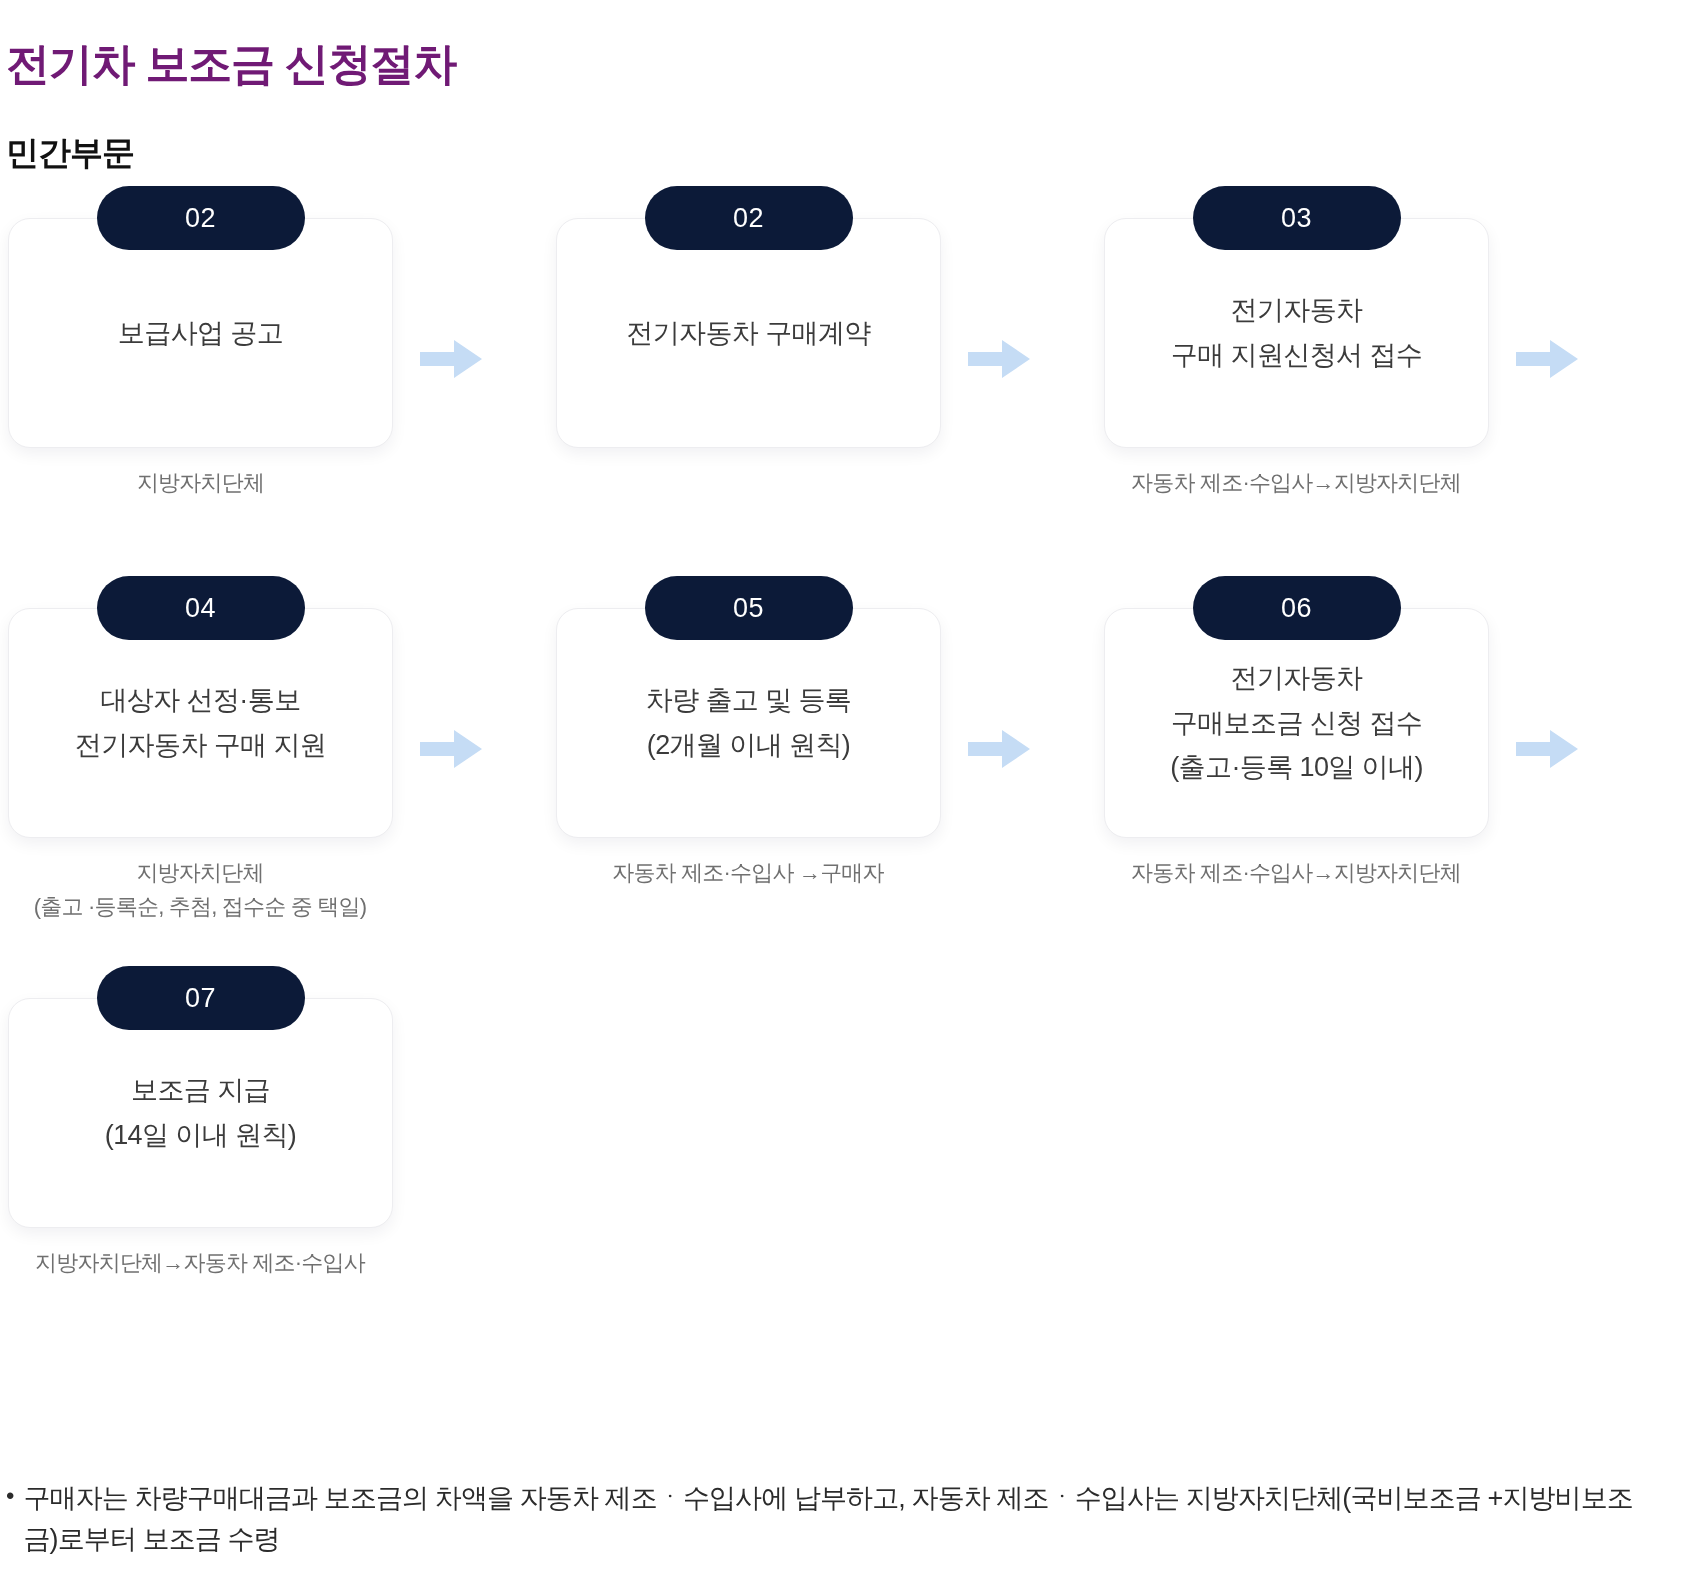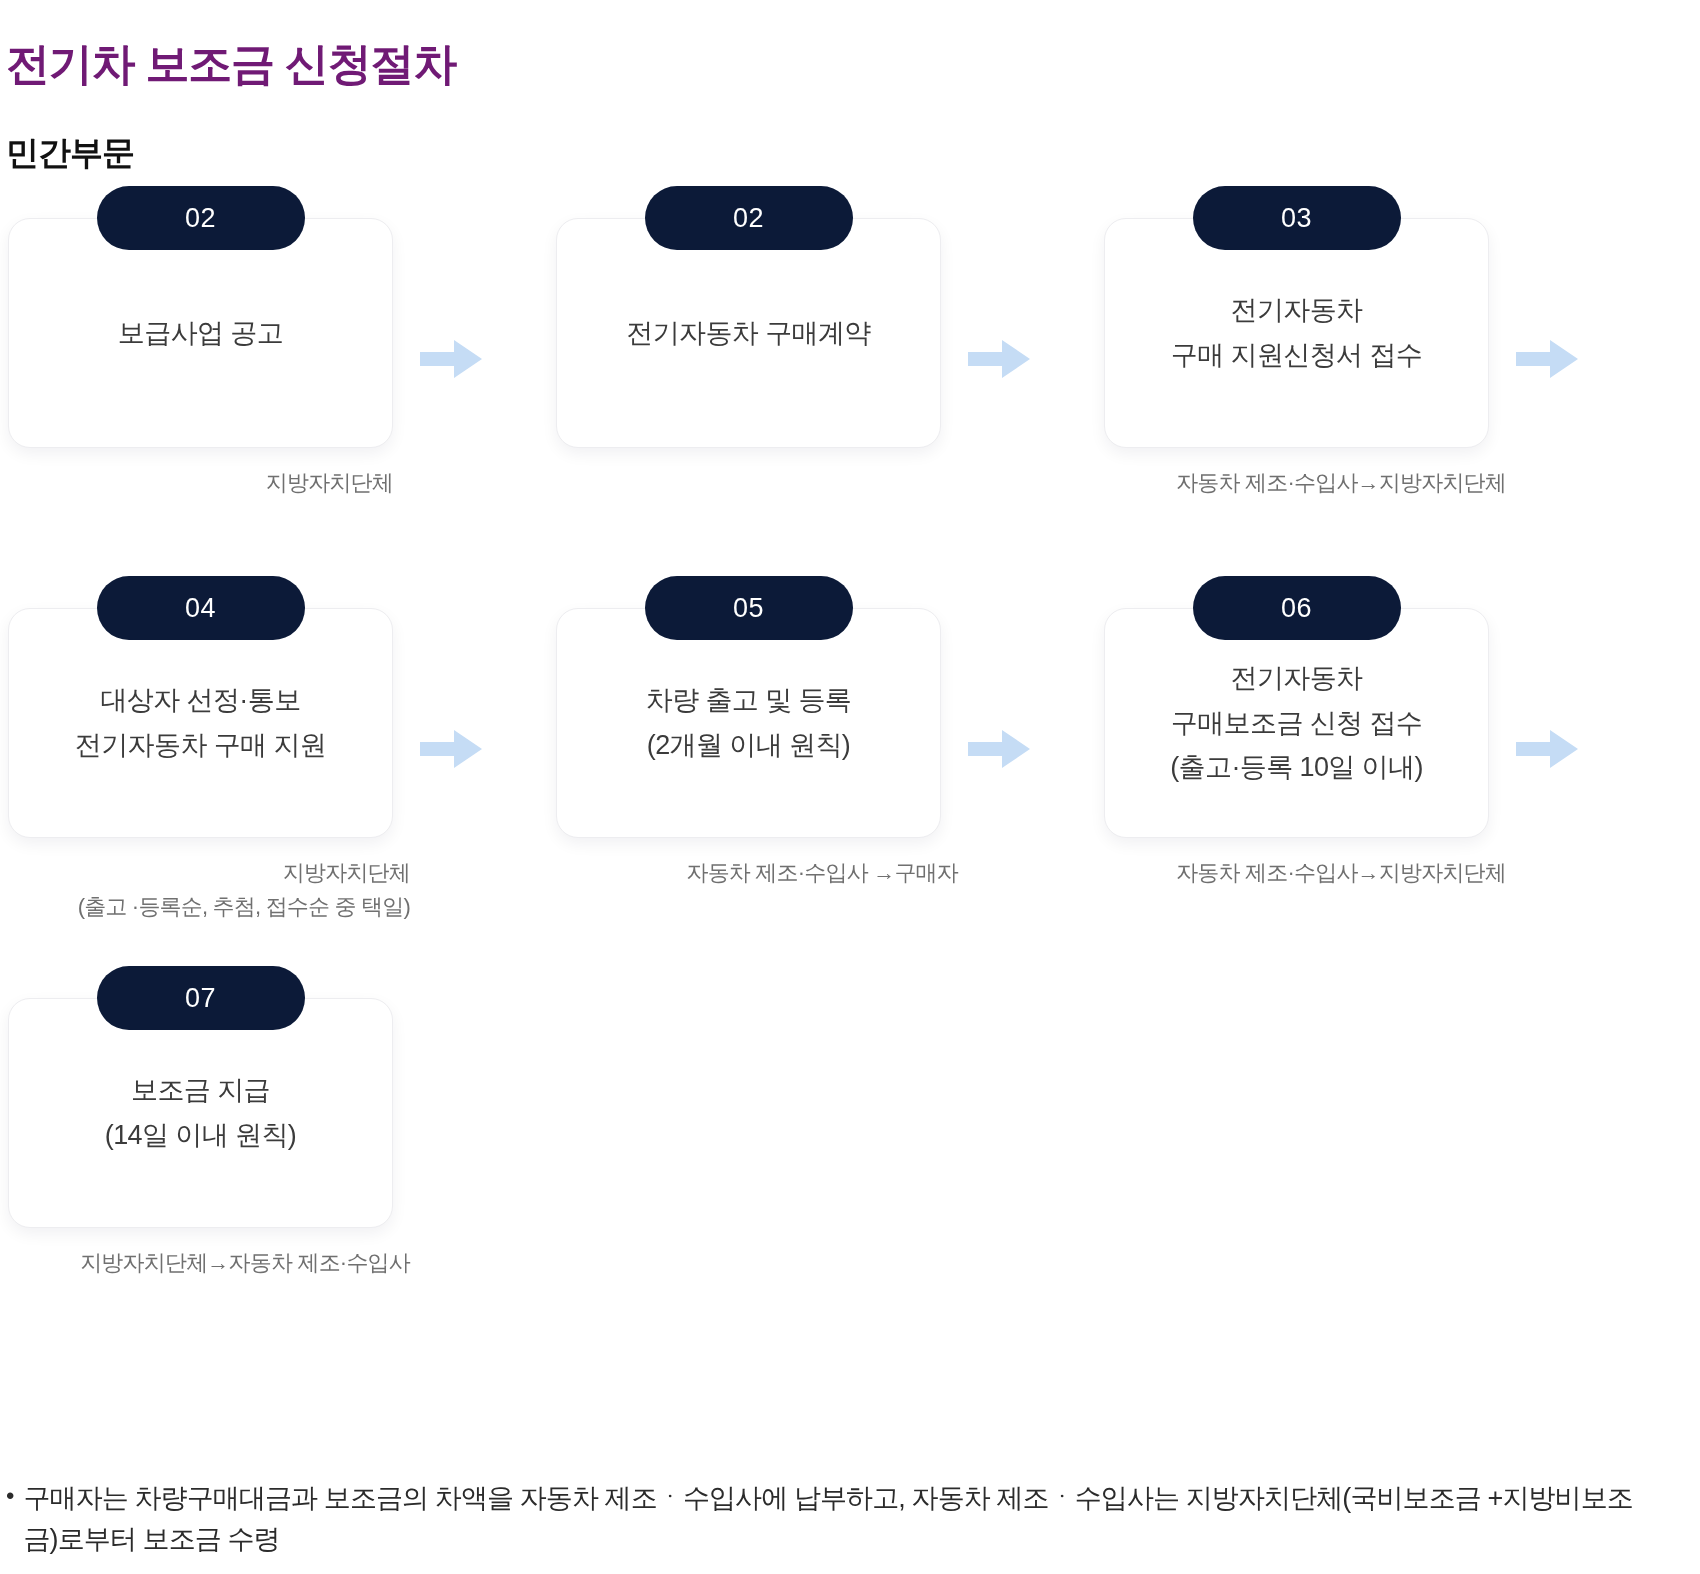--- a/index.html
+++ b/index.html
@@ -108,21 +108,21 @@
     color: #3b3b3b;
     letter-spacing: -0.6px;
     padding: 0 18px;
     white-space: nowrap;
   }
   .card-text .ln { display: block; }
 
   .caption {
     margin-top: 18px;
     width: 385px;
-    text-align: right;
+    text-align: center;
     font-size: 22px;
     line-height: 1.55;
     color: #707070;
     letter-spacing: -0.8px;
   }
   .caption .ln { display: block; white-space: nowrap; }
   .caption.wide { width: 420px; margin-left: -18px; }
 
   
   .arrow {

